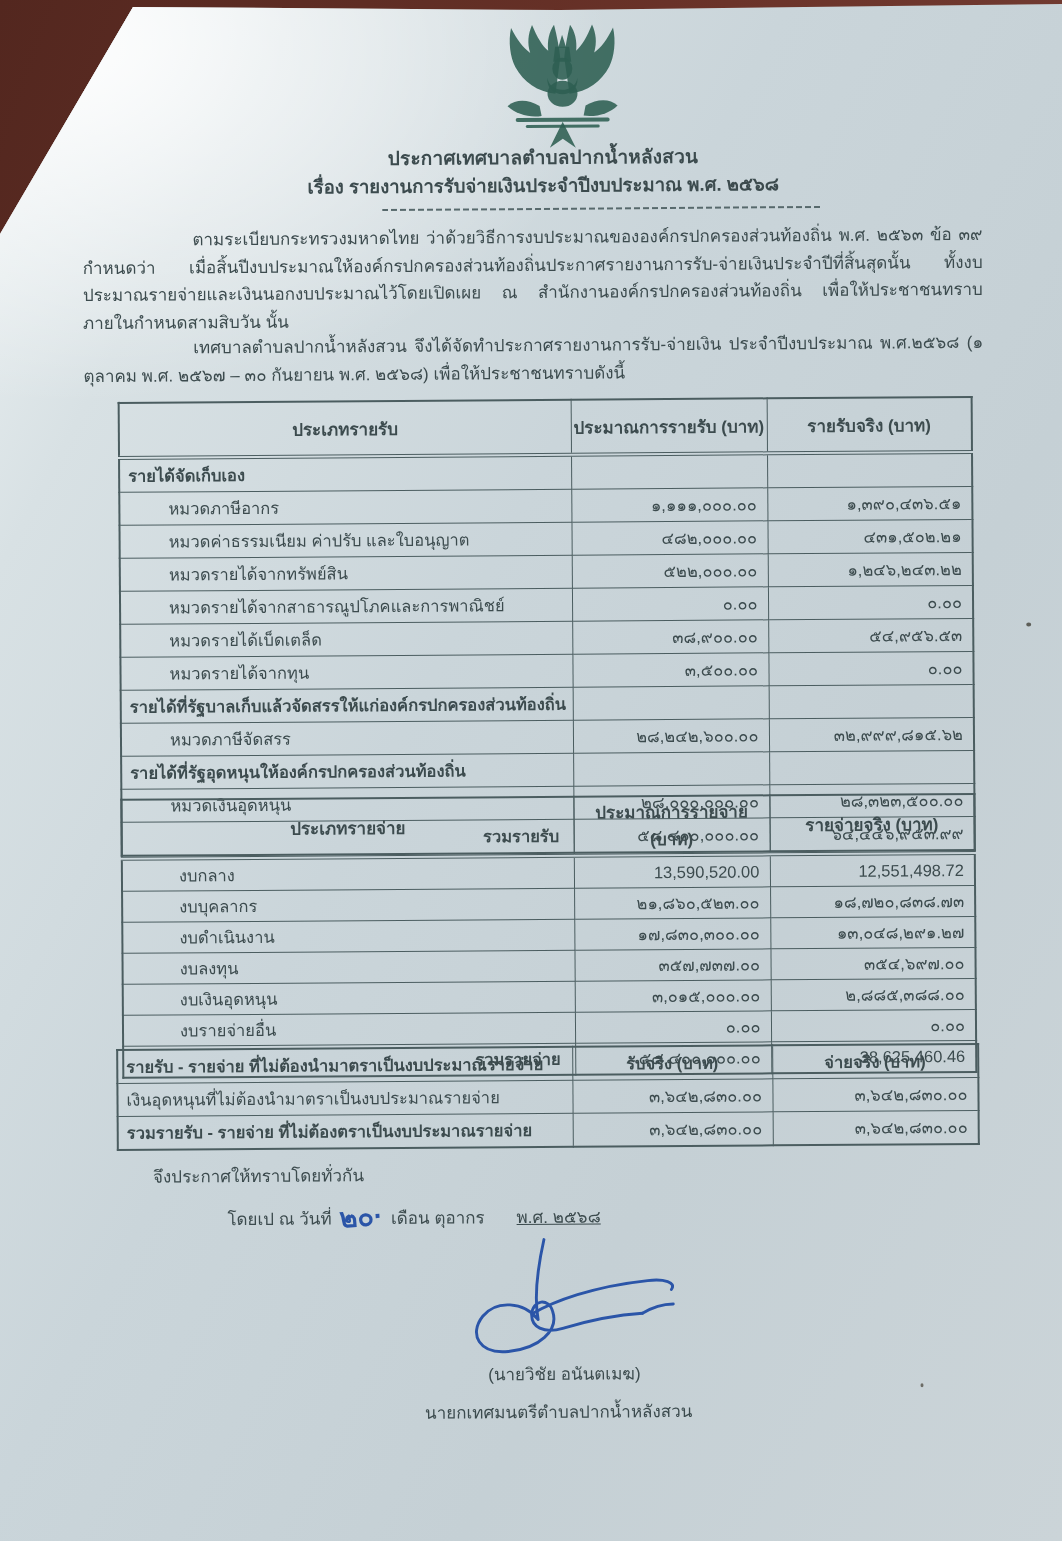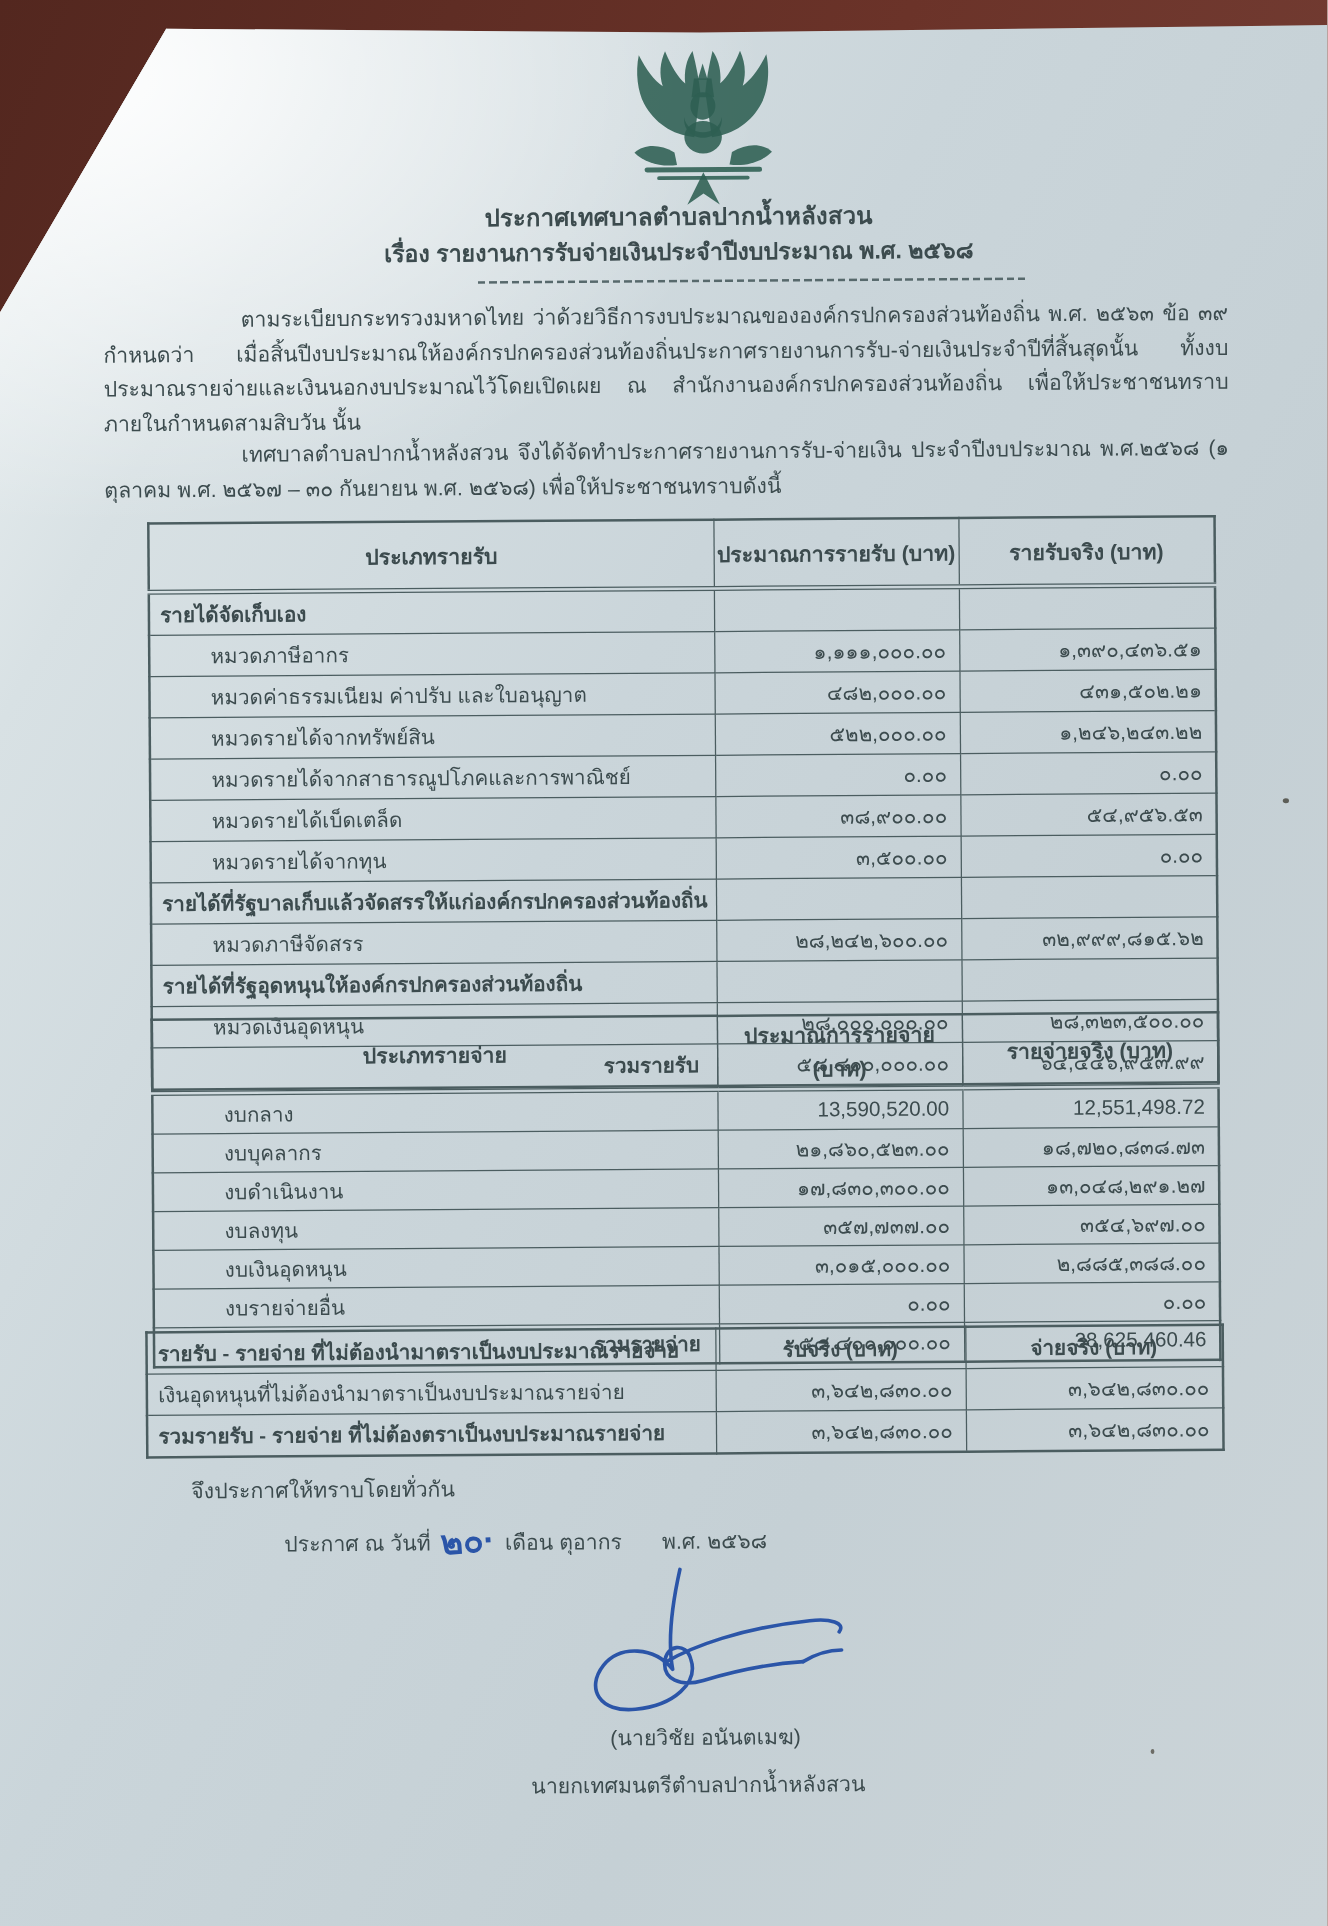--- a/index.html
+++ b/index.html
@@ -8,21 +8,20 @@
     background:linear-gradient(110deg,#53271f 0%,#6b3329 45%,#7a453c 100%);
     font-family:"Liberation Sans","DejaVu Sans",sans-serif;
     color:#3c4b4e;
   }
   .sheet{
     position:absolute;inset:0;
     clip-path:polygon(0 234px,133px 7px,560px 10px,1062px 4px,1062px 1541px,0 1541px);
     background:
       radial-gradient(1300px 850px at 6% 3%, rgba(255,255,255,.95) 0%, rgba(255,255,255,0) 42%),
       linear-gradient(118deg,#eef3f4 0%,#d8e1e4 16%,#cad5da 42%,#c5d0d5 68%,#cbd4d8 100%);
-    margin-top: 16px;
   }
   .edge{
     position:absolute;top:232px;left:-3px;width:268px;height:5px;border-radius:3px;
     background:linear-gradient(90deg,#ffffff,#eef5f7);
     transform-origin:0 50%;transform:rotate(-59.6deg);opacity:.95;
   }
   .content{position:absolute;inset:0;transform:rotate(-0.4deg);transform-origin:531px 740px;}
 
   .emblem{position:absolute;left:492px;top:22px;width:150px;height:128px;}
 
@@ -60,21 +59,21 @@
   .t3 th.c0{text-align:left;padding-left:8px;}
   .t3 td{height:30px;}
   .t3 .row-item td.label{padding-left:8px;font-weight:normal;}
   .t3 .row-total td.label{text-align:left;padding-left:8px;font-weight:bold;}
 
   .closing{position:absolute;top:1160px;left:150px;font-size:17px;}
   .dateline{position:absolute;top:1192px;left:224px;font-size:17px;}
   .dateline .hand{color:#2b55a8;font-size:27px;font-weight:bold;display:inline-block;
     margin:0 8px 0 8px;transform:rotate(-4deg) translateY(2px);}
   .dateline .mid{margin-right:4px;}
-  .dateline .suffix{margin-left:28px;}
+  .dateline .suffix{margin-left:28px;text-decoration:underline;}
 
   .signature{position:absolute;left:442px;top:1236px;width:255px;height:118px;}
   .signer-name{position:absolute;top:1360px;left:0;width:1120px;text-align:center;font-size:17px;}
   .signer-title{position:absolute;top:1398px;left:0;width:1108px;text-align:center;font-size:17px;}
 
   .speck{position:absolute;border-radius:50%;}
   .s1{left:1027px;top:626px;width:5px;height:4px;background:#4a4a42;opacity:.85;}
   .s2{left:916px;top:1386px;width:3px;height:4px;background:#55524a;opacity:.8;}
 </style>
 </head>
@@ -260,21 +259,21 @@
             <td class="label">รวมรายรับ - รายจ่าย ที่ไม่ต้องตราเป็นงบประมาณรายจ่าย</td>
             <td class="num">๓,๖๔๒,๘๓๐.๐๐</td>
             <td class="num">๓,๖๔๒,๘๓๐.๐๐</td>
           </tr>
         </tbody>
     </table>
 
     <div class="closing">จึงประกาศให้ทราบโดยทั่วกัน</div>
 
     <div class="dateline">
-      <span>ประกาศ  ณ  วันที่</span><span class="hand">๒๐·</span><span class="mid">เดือน  ตุอากร</span><span class="suffix">พ.ศ. ๒๕๖๘</span>
+      <span>โดยเป  ณ  วันที่</span><span class="hand">๒๐·</span><span class="mid">เดือน  ตุอากร</span><span class="suffix">พ.ศ. ๒๕๖๘</span>
     </div>
 
     <svg class="signature" viewBox="0 0 260 130" aria-hidden="true">
       <g fill="none" stroke="#2b55a8" stroke-width="3.2" stroke-linecap="round" stroke-linejoin="round">
         <path d="M98,4 C92,30 86,64 91,92 C75,72 45,70 30,88 C14,108 26,130 58,127 C92,124 114,104 107,83 C103,68 85,70 84,86 C83,100 97,108 118,102 C142,95 170,88 206,86"></path>
         <path d="M84,86 C108,72 152,56 212,50 C230,48 244,52 238,60"></path>
         <path d="M206,86 C216,80 228,76 240,76"></path>
       </g>
     </svg>
 

